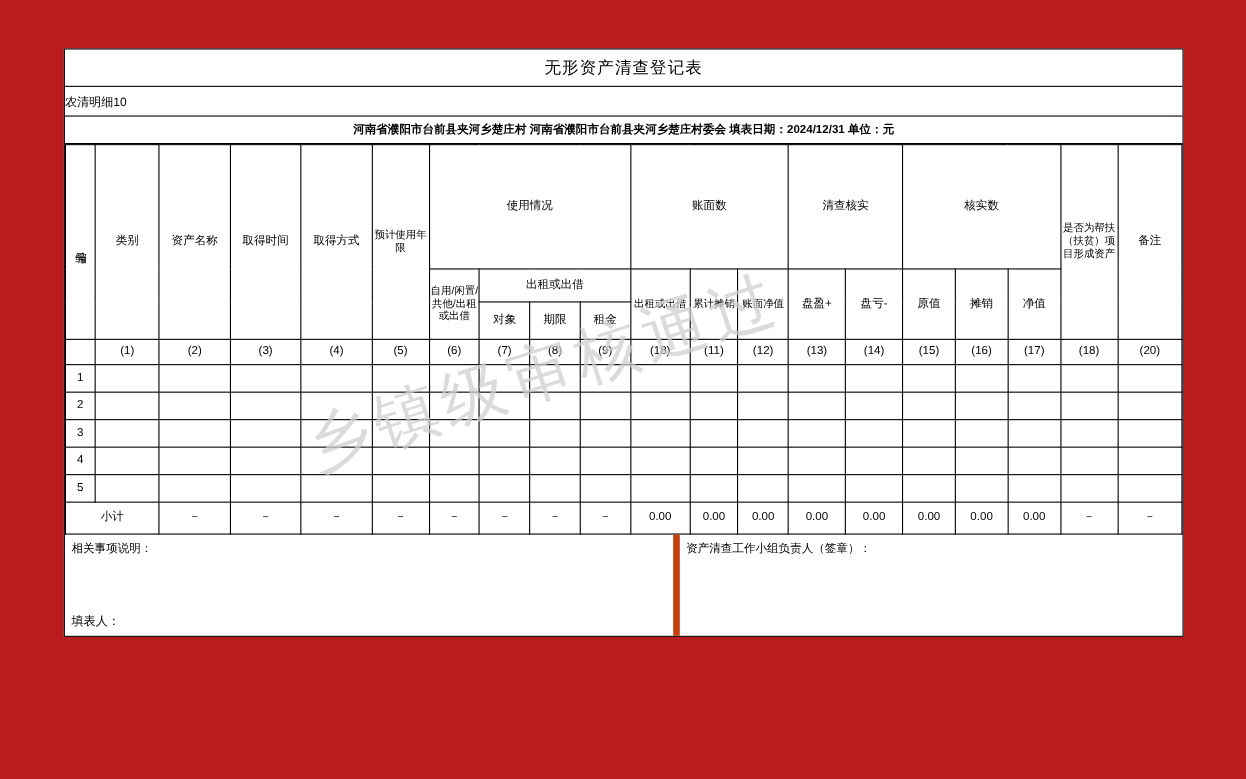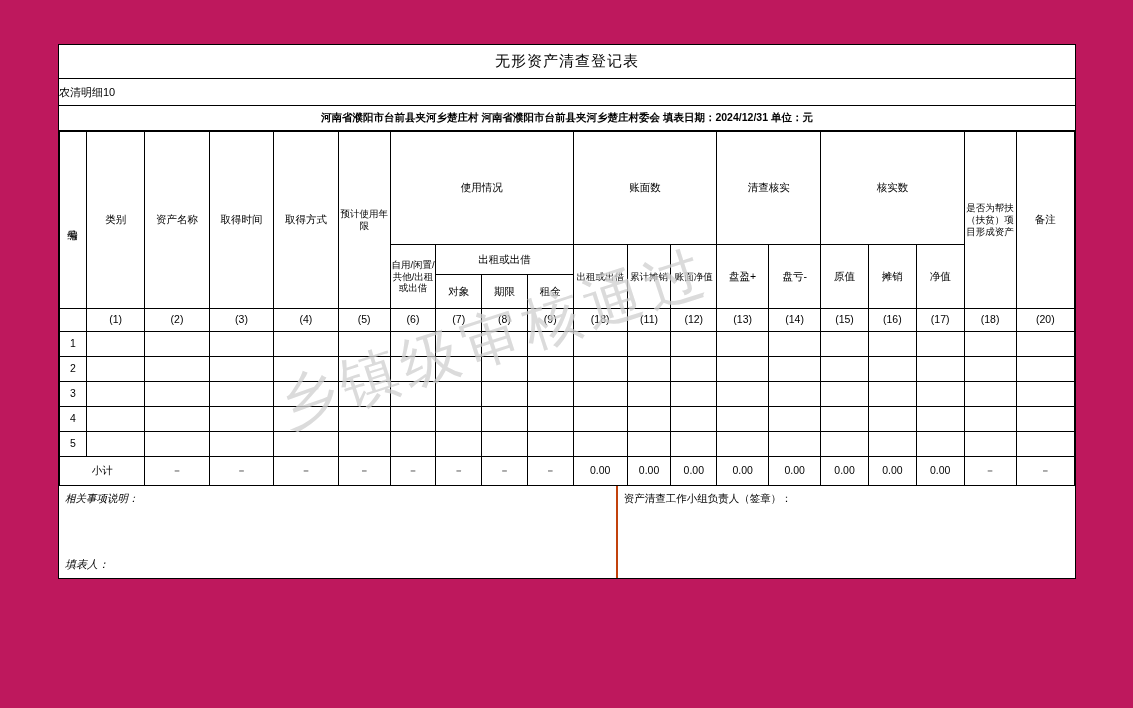--- a/index.html
+++ b/index.html
@@ -11,21 +11,21 @@
     width: 1133px;
     height: 708px;
     font-family: "Liberation Sans", sans-serif;
     overflow: hidden;
   }
   .page {
     position: absolute;
     left: 0; top: 0;
     width: 1133px;
     height: 708px;
-    background: #be185d;
+    background: #b91c1c;
   }
   .sheet {
     position: absolute;
     left: 58px;
     top: 44px;
     width: 1018px;
     border: 1px solid #000;
     box-sizing: border-box;
     background: #fff;
   }
@@ -111,22 +111,21 @@
     display: flex;
     border-top: 0px solid #000;
   }
   .foot-left, .foot-right {
     box-sizing: border-box;
     height: 92px;
     position: relative;
   }
   .foot-left {
     width: 55%;
-    border-right: 2px solid #c2410c;
-    font-style: italic;
+    border-right: 6px solid #c2410c;
   }
   .foot-right {
     width: 45%;
   }
   .foot-label {
     position: absolute;
     left: 6px;
     top: 6px;
     font-size: 10.5px;
   }

